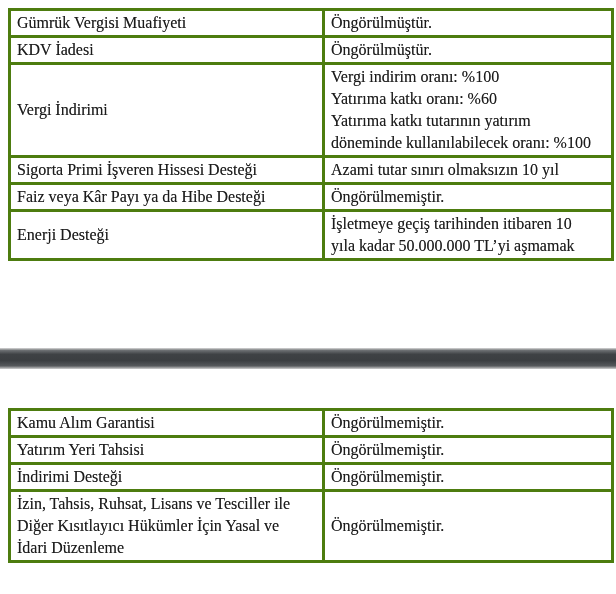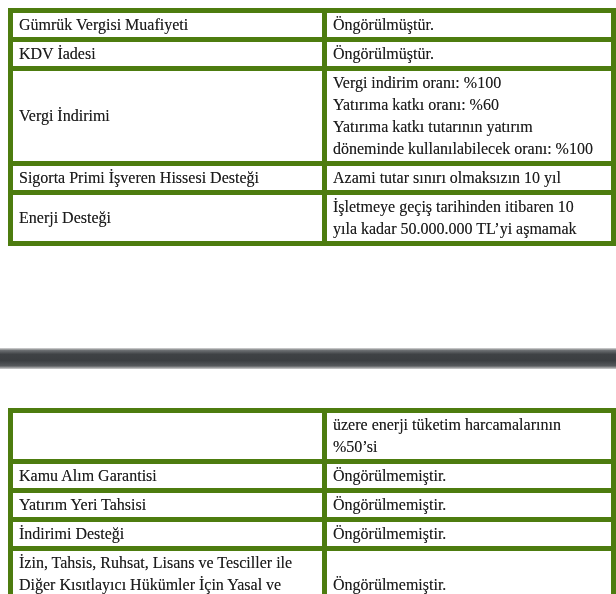--- a/index.html
+++ b/index.html
@@ -27,21 +27,21 @@
     table-layout: fixed;
     font-size: 16px;
     line-height: 22px;
     color: #1c1c1c;
   }
   table.tbl1 { top: 8px; }
   table.tbl2 { top: 408px; }
   table.tbl col.c1 { width: 314px; }
   table.tbl col.c2 { width: 289px; }
   table.tbl td {
-    border: 5px solid #4d7c0f;
+    border: 3px solid #4d7c0f;
     padding: 1px 6px;
     vertical-align: middle;
     white-space: pre-line;
     overflow: hidden;
     text-shadow: 0 0 0.6px rgba(40,40,40,0.55); 
   }
   .pagebreak-bar {
     position: absolute;
     left: 0;
     top: 348px;
@@ -79,41 +79,40 @@
         <td>Vergi İndirimi</td>
         <td>Vergi indirim oranı: %100
 Yatırıma katkı oranı: %60
 Yatırıma katkı tutarının yatırım
 döneminde kullanılabilecek oranı: %100</td>
       </tr>
       <tr style="height:23px">
         <td>Sigorta Primi İşveren Hissesi Desteği</td>
         <td>Azami tutar sınırı olmaksızın 10 yıl</td>
       </tr>
+      <tr style="height:22px">
+        <td>Faiz veya Kâr Payı ya da Hibe Desteği</td>
+        <td>Öngörülmemiştir.</td>
+      </tr>
       <tr style="height:46px">
         <td>Enerji Desteği</td>
         <td>İşletmeye geçiş tarihinden itibaren 10
 yıla kadar 50.000.000 TL’yi aşmamak</td>
       </tr>
     </tbody>
   </table>
 
   <div class="pagebreak-bar"></div>
 
   <table class="tbl tbl2">
     <colgroup>
         <col class="c1">
         <col class="c2">
       </colgroup>
     <tbody>
-      <tr style="height:44px">
-        <td></td>
-        <td>üzere enerji tüketim harcamalarının
-%50’si</td>
-      </tr>
       <tr style="height:22px">
         <td>Kamu Alım Garantisi</td>
         <td>Öngörülmemiştir.</td>
       </tr>
       <tr style="height:21px">
         <td>Yatırım Yeri Tahsisi</td>
         <td>Öngörülmemiştir.</td>
       </tr>
       <tr style="height:22px">
         <td>İndirimi Desteği</td>

